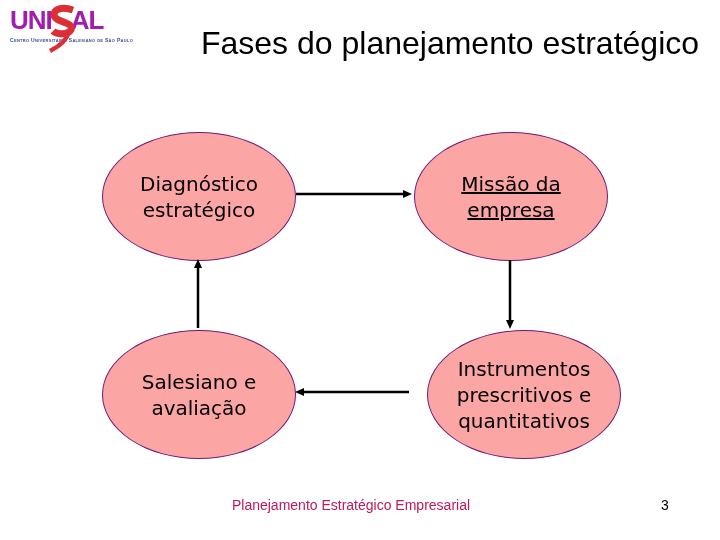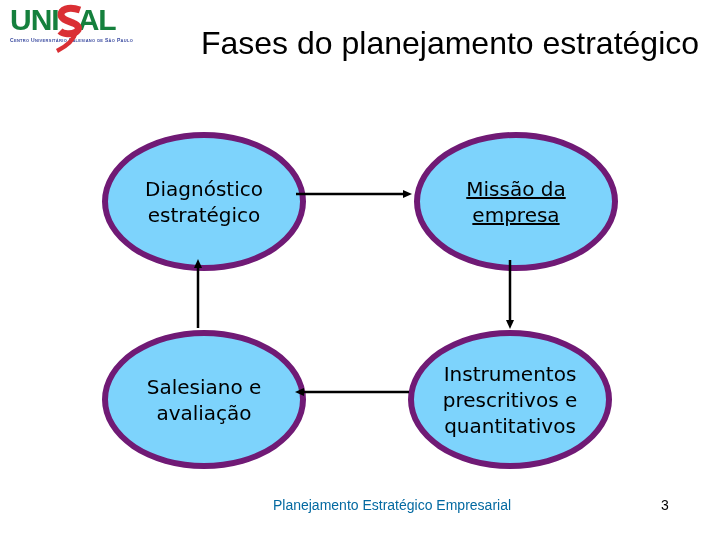--- a/index.html
+++ b/index.html
@@ -10,59 +10,59 @@
   }
 
   
   .logo{
     position:absolute;left:10px;top:6px;width:130px;
   }
   .logo-row{
     display:flex;align-items:flex-start;position:relative;height:30px;
   }
   .logo-word{
-    font-weight:800;font-size:30px;line-height:28px;color:#15803d;
+    font-weight:800;font-size:26px;line-height:28px;color:#a21caf;
     letter-spacing:-1px;
   }
   .logo-s{
     width:26px;height:46px;margin:0 -4px 0 -3px;overflow:visible;
     position:relative;z-index:2;flex:0 0 auto;
   }
   .logo-sub{
     margin-top:1px;font-size:5px;line-height:6px;color:#3b4ba0;
     white-space:nowrap;letter-spacing:.3px;font-variant:small-caps;
     font-weight:bold;
   }
   .slide-title{
     position:absolute;left:450px;top:24px;transform:translateX(-50%);
     font-size:32px;line-height:38px;color:#000;white-space:nowrap;
   }
 
   
   .node{
     position:absolute;width:192px;height:127px;
-    background:#7dd3fc;border:6px solid #701a75;border-radius:50%;
+    background:#fca5a5;border:1px solid #701a75;border-radius:50%;
     display:flex;align-items:center;justify-content:center;
   }
   .node-label{
     font-family:"DejaVu Sans","Liberation Sans",sans-serif;
     font-size:20px;line-height:26px;color:#000;text-align:center;
     white-space:pre-line;
   }
   #node-diagnostico{left:102px;top:132px;}
   #node-missao{left:414px;top:132px;text-decoration:underline;}
   #node-controle{left:102px;top:330px;}
-  #node-instrumentos{left:408px;top:330px;}
+  #node-instrumentos{left:427px;top:330px;}
 
   .connectors{position:absolute;left:0;top:0;pointer-events:none;}
 
   
   .footer-text{
     position:absolute;left:351px;top:497px;transform:translateX(-50%);
-    font-size:14px;color:#0369a1;white-space:nowrap;margin-left:41px;
+    font-size:14px;color:#be185d;white-space:nowrap;
   }
   .page-number{
     position:absolute;left:661px;top:497px;font-size:14px;color:#000;
   }
 </style>
 </head>
 <body>
 
 <div class="logo">
   <div class="logo-row">

